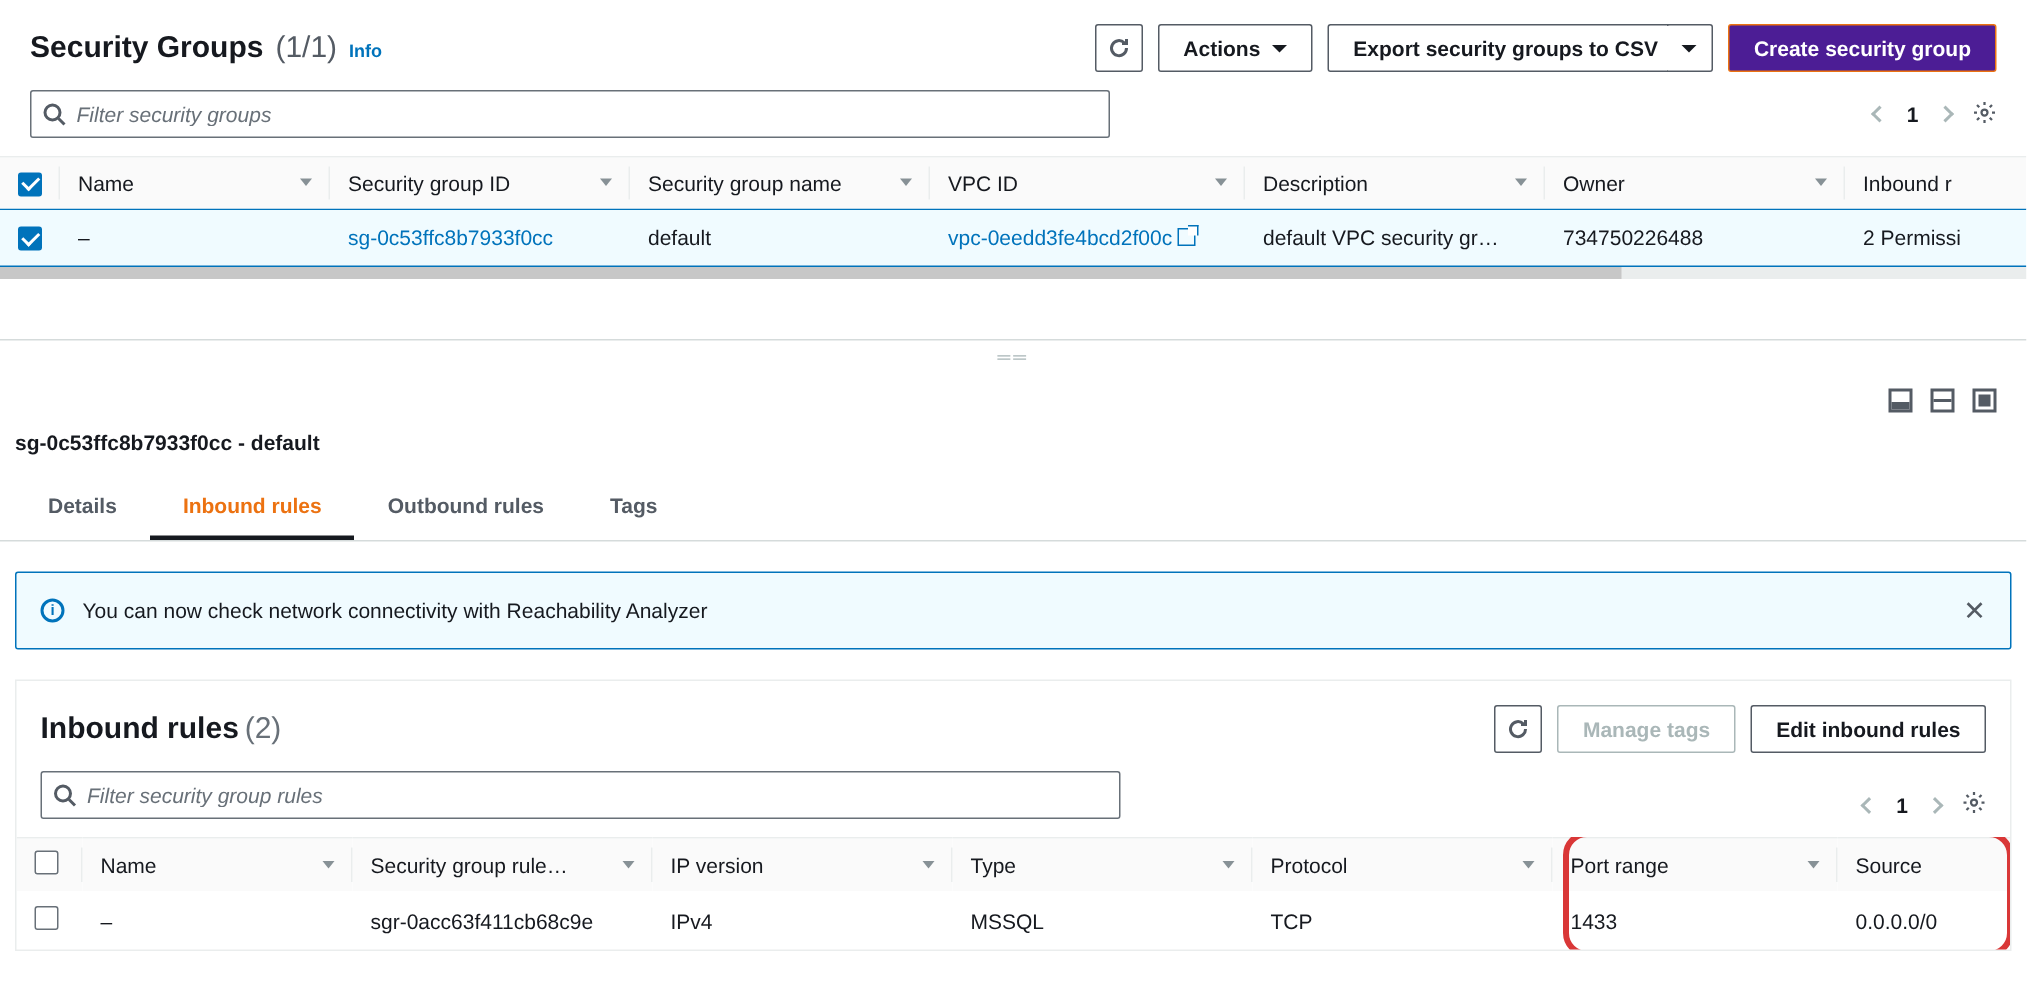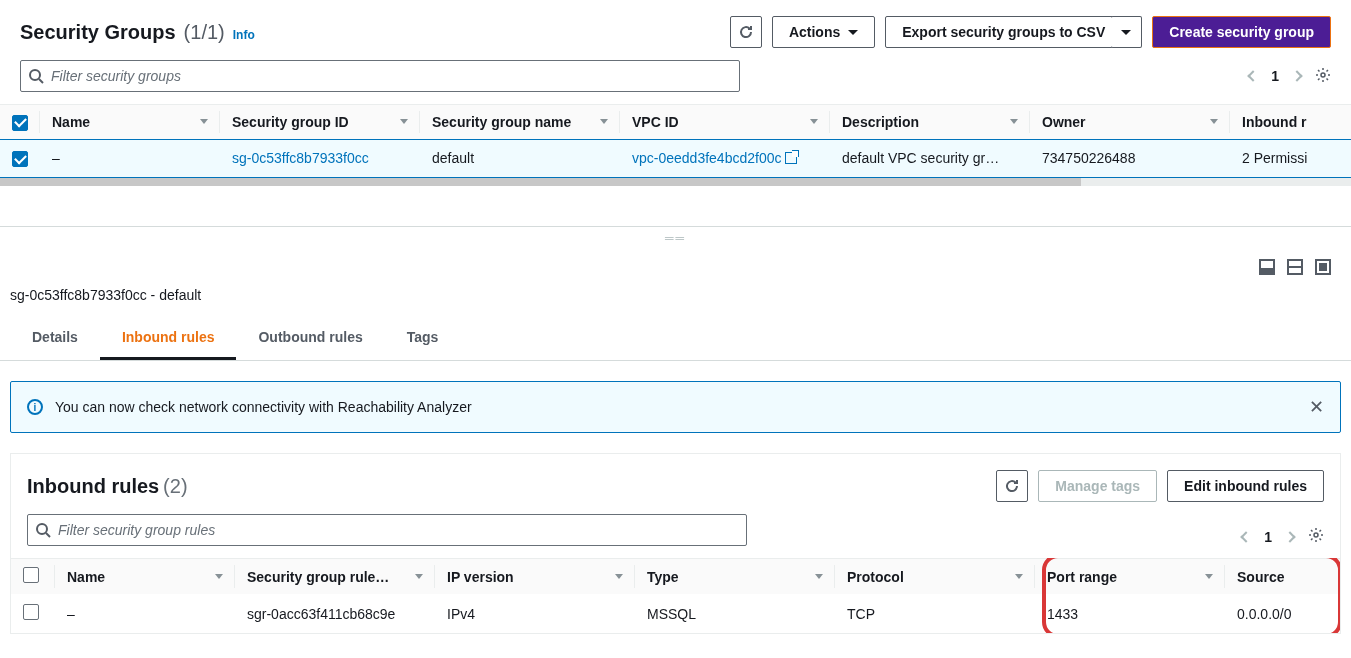--- a/index.html
+++ b/index.html
@@ -22,21 +22,21 @@
 .search-input { width: 100%; height: 32px; border: 1px solid #687078; border-radius: 2px; padding: 4px 8px 4px 30px; font-size: 14px; font-style: italic; color: #687078; }
 .search-input::placeholder { color: #687078; font-style: italic; }
 .search-icon-svg { position: absolute; left: 8px; top: 8px; width: 16px; height: 16px; stroke: #545b64; fill: none; stroke-width: 2; }
 .pager { display: flex; align-items: center; gap: 14px; color: #545b64; }
 .pager-num { color: #16191f; font-weight: 700; }
 .chevron { width: 8px; height: 8px; border-top: 2px solid #aab7b8; border-right: 2px solid #aab7b8; display: inline-block; }
 .chevron.left { transform: rotate(-135deg); }
 .chevron.right { transform: rotate(45deg); }
 .gear-btn { cursor: pointer; }
 table.data { width: 100%; border-collapse: collapse; }
-table.data th { text-align: left; font-weight: 700; padding: 8px 12px; border-top: 1px solid #eaeded; background: #fafafa; position: relative; white-space: nowrap; }
+table.data th { text-align: left; font-weight: 400; padding: 8px 12px; border-top: 1px solid #eaeded; background: #fafafa; position: relative; white-space: nowrap; }
 table.data th .th-inner { display: flex; align-items: center; justify-content: space-between; gap: 8px; }
 table.data th::after { content: ""; position: absolute; right: 0; top: 6px; bottom: 6px; width: 1px; background: #eaeded; }
 table.data th:last-child::after { display: none; }
 table.data td { padding: 10px 12px; white-space: nowrap; }
 tr.selected-row { background: #f0fbff; border-top: 1px solid #0073bb; border-bottom: 1px solid #0073bb; }
 .checkbox { width: 16px; height: 16px; border: 1px solid #687078; border-radius: 2px; display: inline-flex; align-items: center; justify-content: center; background: #fff; }
 .checkbox.checked { background: #0073bb; border-color: #0073bb; }
 .checkbox.checked::after { content: ""; width: 9px; height: 5px; border-left: 2px solid #fff; border-bottom: 2px solid #fff; transform: rotate(-45deg) translate(1px,-1px); }
 .link { color: #0073bb; cursor: pointer; }
 .ext-icon { width: 12px; height: 12px; display: inline-block; border: 1.5px solid #0073bb; position: relative; margin-left: 4px; vertical-align: -1px; }
@@ -44,21 +44,21 @@
 .scroll-track { height: 8px; background: #eaeded; position: relative; }
 .scroll-thumb { position: absolute; left: 0; width: 80%; height: 100%; background: #c7c7c7; }
 .divider { height: 1px; background: #d5dbdb; margin-top: 40px; }
 .drag-handle { text-align: center; color: #aab7b8; font-size: 12px; padding: 4px 0; cursor: row-resize; letter-spacing: 2px; }
 .detail-header { display: flex; justify-content: space-between; align-items: center; padding: 0 20px; margin-top: 10px; }
 .panel-icons { display: flex; gap: 12px; }
 .panel-icon { width: 16px; height: 16px; border: 2px solid #545b64; position: relative; cursor: pointer; }
 .panel-icon.bottom::after { content:""; position:absolute; left:0; right:0; bottom:0; height:5px; background:#545b64; }
 .panel-icon.split::after { content:""; position:absolute; left:0; right:0; top:50%; height:2px; background:#545b64; margin-top:-1px; }
 .panel-icon.full::after { content:""; position:absolute; inset:2px; background:#545b64; }
-.detail-title { font-weight: 400; padding: 12px 0 0 10px; }
+.detail-title { font-weight: 700; padding: 12px 0 0 10px; }
 .tabs { display: flex; border-bottom: 1px solid #d5dbdb; margin-top: 14px; padding: 0 10px; }
 .tab { padding: 12px 22px; font-weight: 700; color: #545b64; cursor: pointer; border-bottom: 3px solid transparent; }
 .tab.active { color: #ec7211; border-bottom-color: #16191f; }
 .alert { margin: 20px 10px; border: 1px solid #0073bb; background: #f0fbff; padding: 14px 16px; display: flex; align-items: center; justify-content: space-between; border-radius: 2px; }
 .alert-left { display: flex; align-items: center; gap: 12px; }
 .info-circle { width: 16px; height: 16px; border: 2px solid #0073bb; border-radius: 50%; display: inline-flex; align-items: center; justify-content: center; color: #0073bb; font-size: 10px; font-weight: 700; }
 .alert-right { display: flex; align-items: center; gap: 16px; }
 .close-x { font-size: 18px; cursor: pointer; color: #545b64; }
 .inner-card { margin: 10px 10px 0; border: 1px solid #eaeded; }
 .inner-header { display: flex; justify-content: space-between; align-items: center; padding: 16px 16px 12px; }

